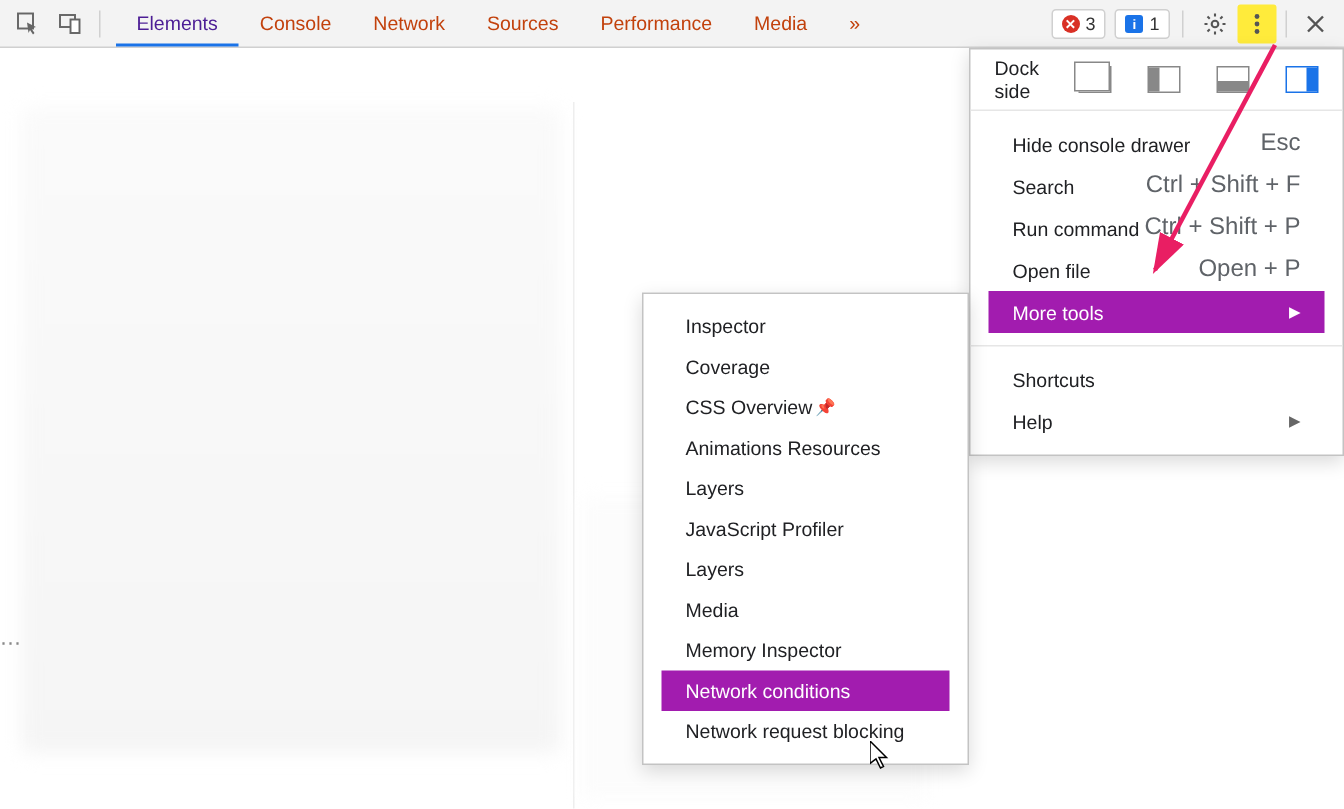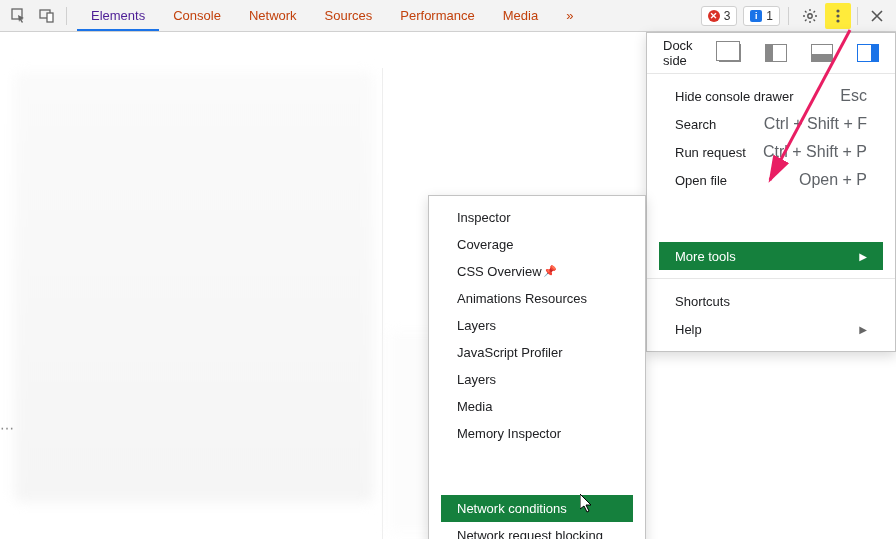--- a/index.html
+++ b/index.html
@@ -52,21 +52,21 @@
     font-size: 13px; z-index: 10;
   }
   .menu.main { right: 0px; top: 32px; }
   .menu .section { padding: 8px 12px; }
   .menu hr { border: none; border-top: 1px solid #e6e6e6; }
   .menu-row {
     display: flex; align-items: center; height: 28px; padding: 0 16px;
     justify-content: space-between; color: #202124;
   }
   .menu-row .shortcut { color: #5f6368; font-size: 16px; }
-  .menu-row.hover.blue { background: #15803d; color: #fff; margin-top: 48px; }
+  .menu-row.hover.blue { background: #a21caf; color: #fff; }
   .menu-row.hover.blue .shortcut, .menu-row.hover.blue .chev { color: #fff; }
   .chev { color: #666; font-size: 10px; }
   .dock-row {
     display: flex; align-items: center; height: 40px; padding: 16px 16px; gap: 24px;
   }
   .dock-row .lbl { flex: 1; color: #202124; }
   .dock-btn {
     width: 22px; height: 18px; border: 1px solid #888; display:inline-block; position:relative;
   }
   .dock-btn.undock::before { content:""; position:absolute; left:-4px; top:-4px; width:22px; height:18px; border:1px solid #888; background:#fff; }
@@ -181,21 +181,21 @@
   <div class="section">
     <div class="menu-row">
       <span>Hide console drawer</span>
         <span class="shortcut">Esc</span>
     </div>
     <div class="menu-row">
       <span>Search</span>
         <span class="shortcut">Ctrl + Shift + F</span>
     </div>
     <div class="menu-row">
-      <span>Run request</span>
+      <span>Run command</span>
         <span class="shortcut">Ctrl + Shift + P</span>
     </div>
     <div class="menu-row">
       <span>Open file</span>
         <span class="shortcut">Open + P</span>
     </div>
     <div class="menu-row hover blue">
       <span>More tools</span>
         <span class="chev">▶</span>
     </div>

